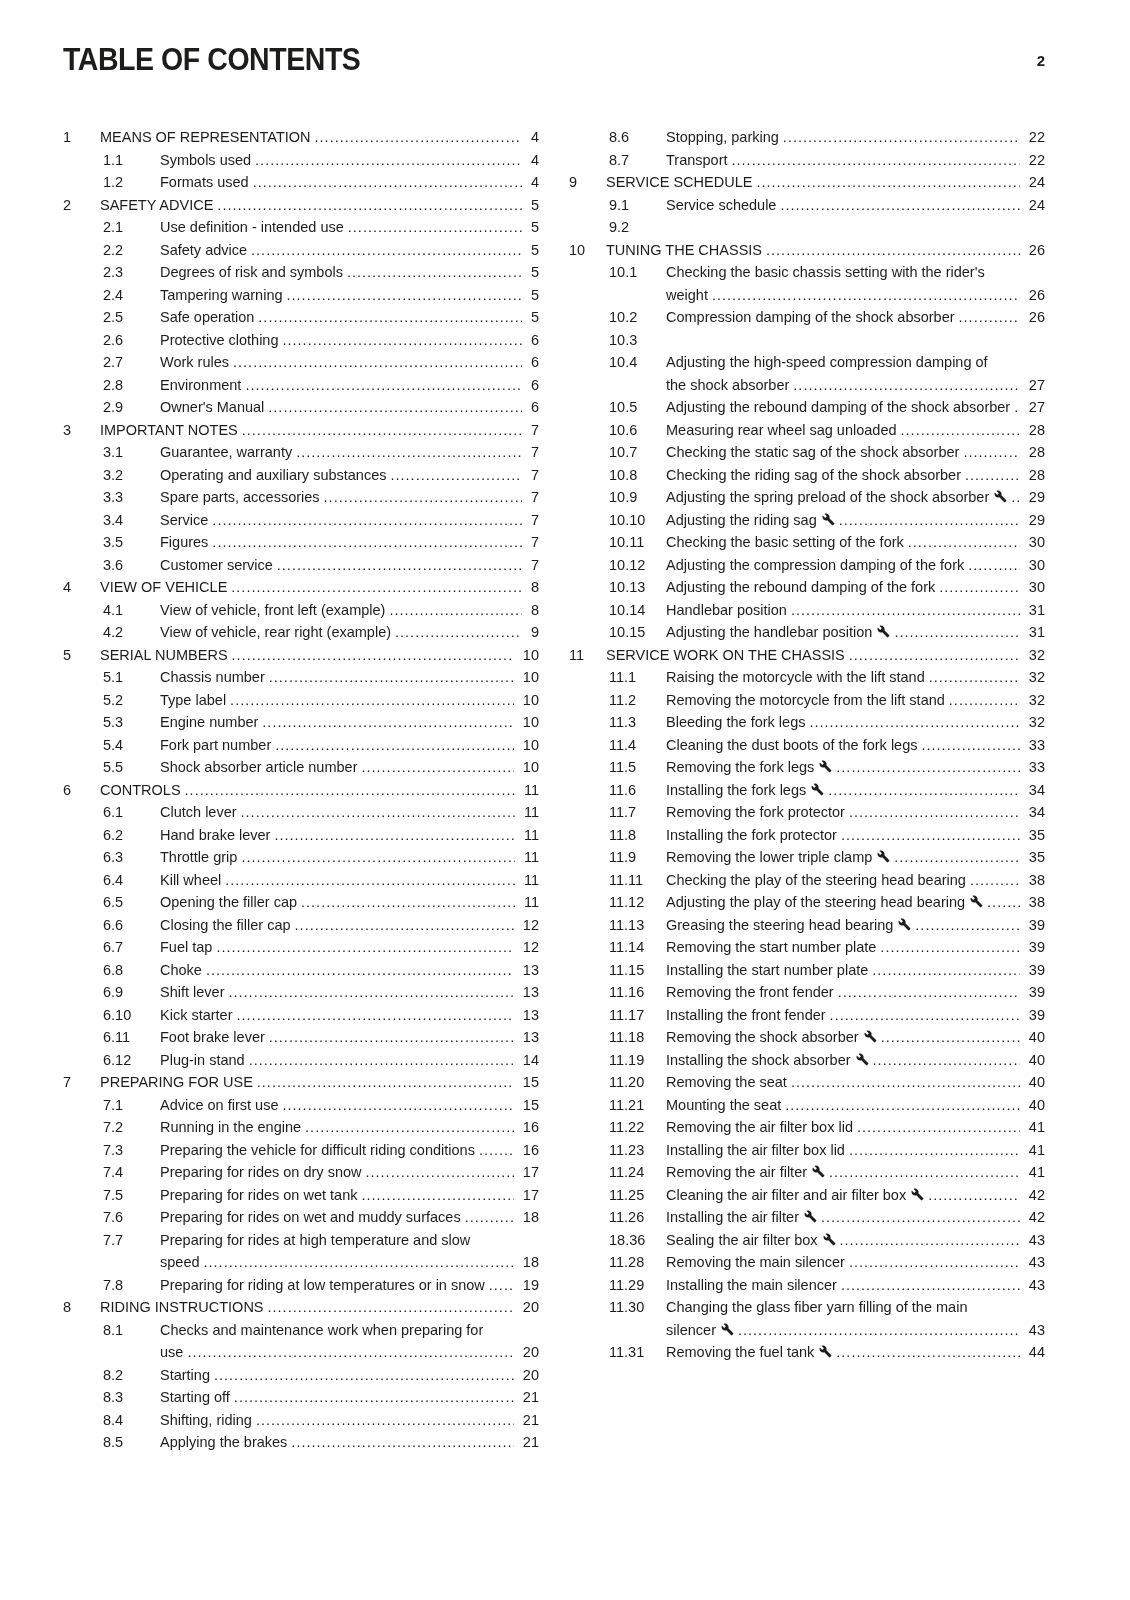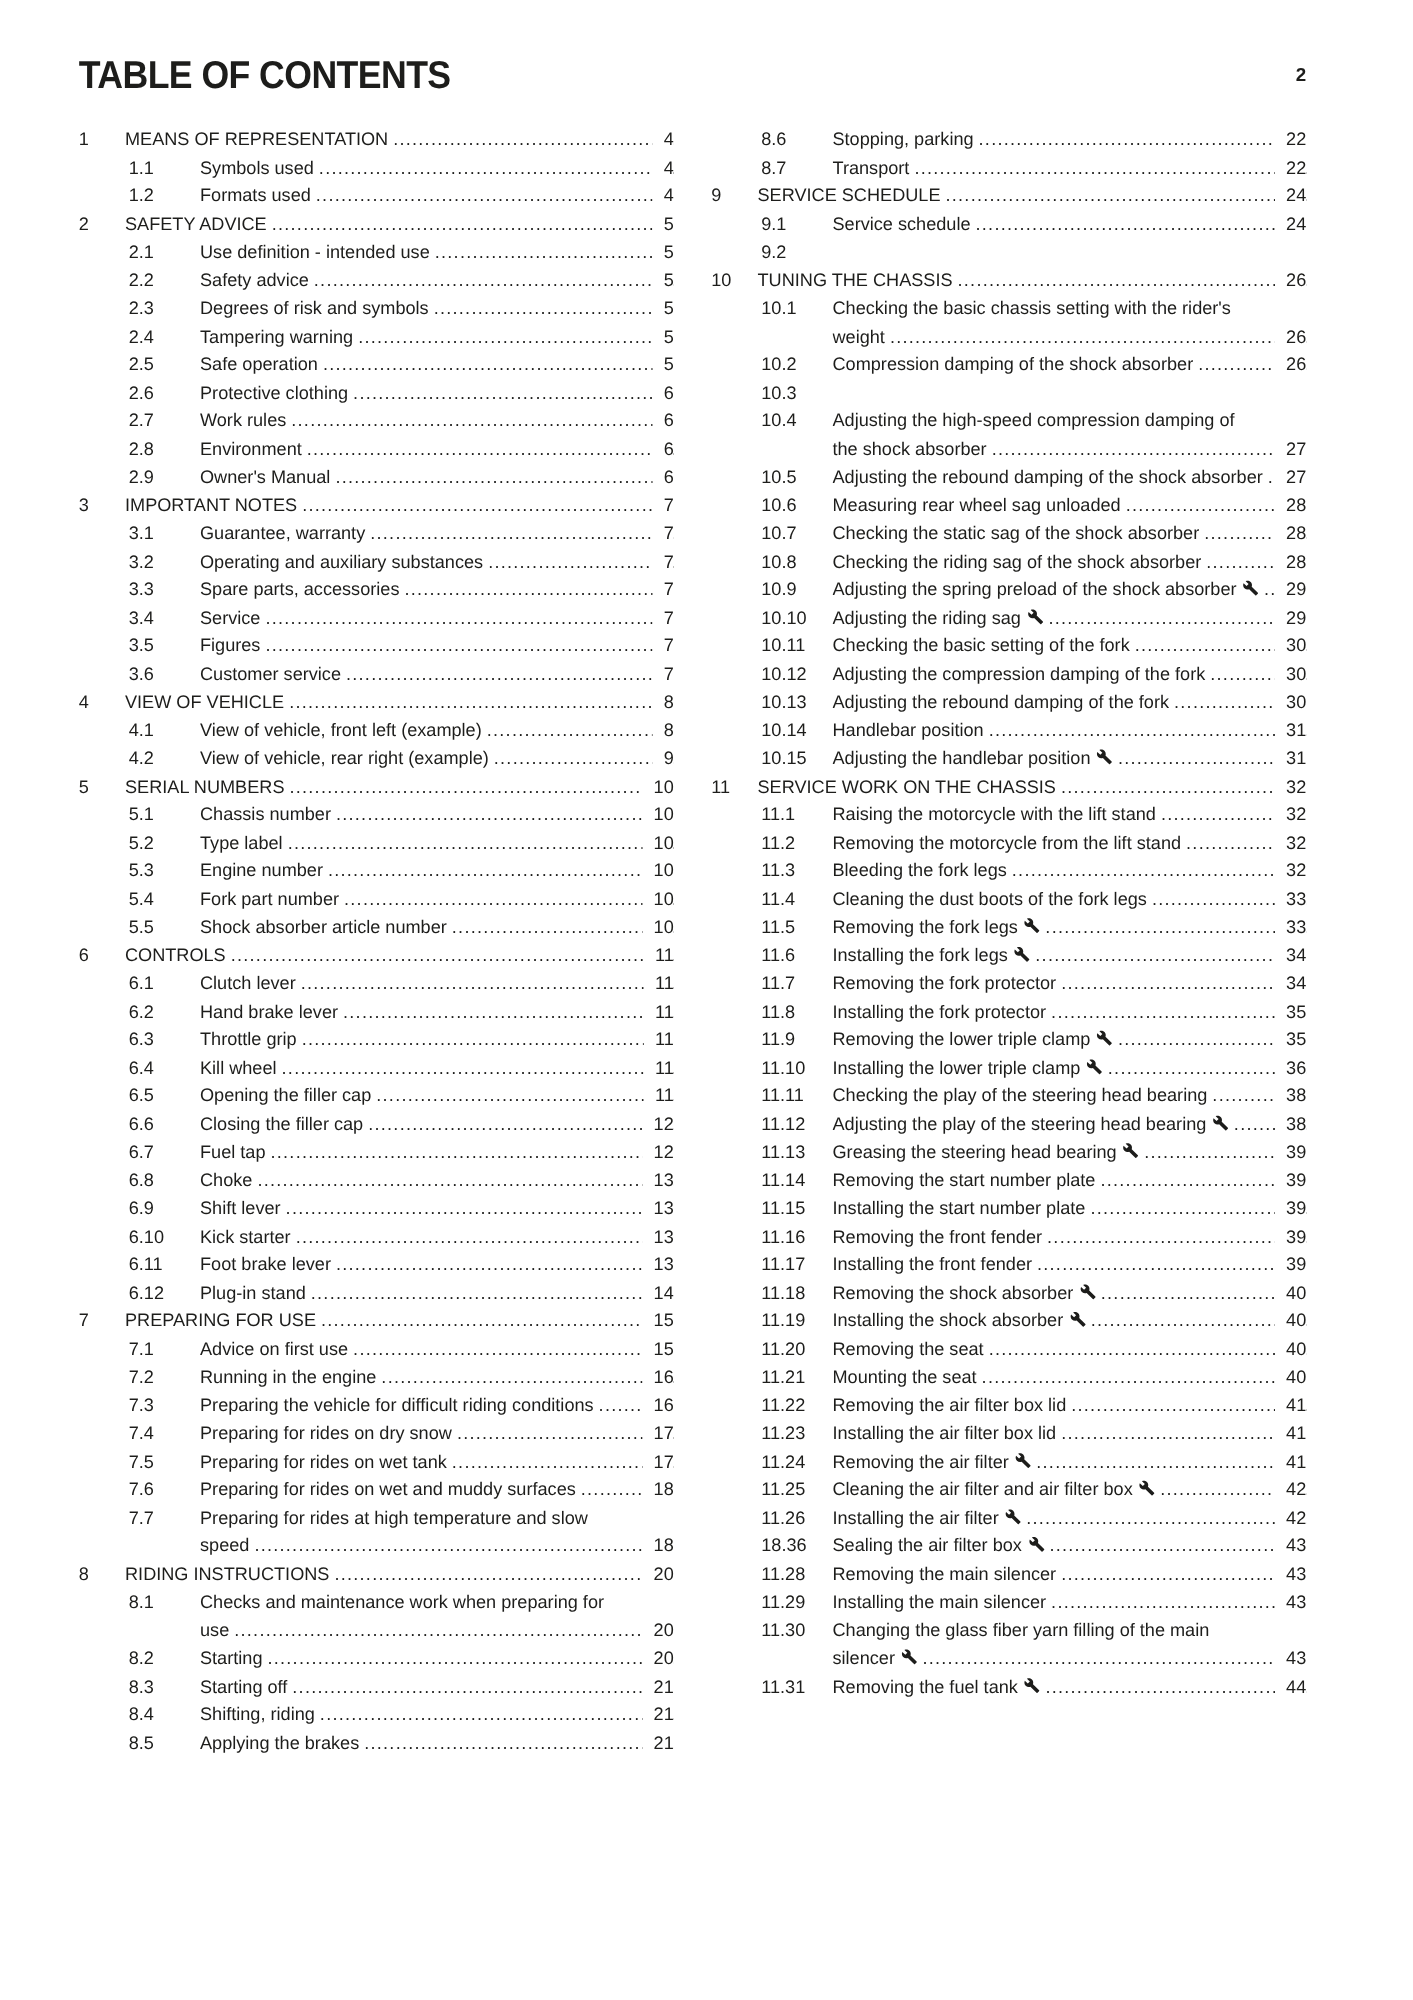--- a/index.html
+++ b/index.html
@@ -7,21 +7,21 @@
   body {
     font-family: "Liberation Sans", sans-serif;
     color: #1d1d1b;
     padding: 42px 85px 0 63px;
   }
 
   .page-header {
     display: flex;
     justify-content: space-between;
     align-items: flex-start;
-    margin-bottom: 23px;
+    margin-bottom: 48px;
   }
   .page-header h1 {
     font-size: 31px;
     font-weight: bold;
     letter-spacing: -0.5px;
     transform: scaleX(0.92);
     transform-origin: left center;
     white-space: nowrap;
   }
   .folio {
@@ -330,20 +330,24 @@
   <div class="entry lvl2">
     <span class="num">7.6</span>
     <span class="text"><span class="label"><span class="title-text">Preparing for rides on wet and muddy surfaces</span></span><span class="dots"></span><span class="page-ref">18</span></span>
   </div>
 
   <div class="entry lvl2">
     <span class="num">7.7</span>
     <span class="text"><span class="label"><span class="title-text">Preparing for rides at high temperature and slow speed</span></span><span class="dots"></span><span class="page-ref">18</span></span>
   </div>
 
+  <div class="entry lvl2">
+    <span class="num">7.8</span>
+    <span class="text"><span class="label"><span class="title-text">Preparing for riding at low temperatures or in snow</span></span><span class="dots"></span><span class="page-ref">19</span></span>
+  </div>
 
   <div class="entry lvl1">
     <span class="num">8</span>
     <span class="text"><span class="label"><span class="title-text">RIDING INSTRUCTIONS</span></span><span class="dots"></span><span class="page-ref">20</span></span>
   </div>
 
   <div class="entry lvl2">
     <span class="num">8.1</span>
     <span class="text"><span class="label"><span class="title-text">Checks and maintenance work when preparing for use</span></span><span class="dots"></span><span class="page-ref">20</span></span>
   </div>
@@ -529,26 +533,20 @@
     <span class="text"><span class="label"><span class="title-text">Installing the fork protector</span></span><span class="dots"></span><span class="page-ref">35</span></span>
   </div>
 
   <div class="entry lvl2">
     <span class="num">11.9</span>
     <span class="text"><span class="label"><span class="title-text">Removing the lower triple clamp</span><span class="wrench"><svg viewBox="0 0 24 24" aria-hidden="true">
                   <path fill="#1d1d1b" d="M22.7 19l-9.1-9.1c.9-2.3.4-5-1.5-6.9-2-2-5-2.4-7.4-1.3L9 6 6 9 1.6 4.7C.4 7.1.9 10.1 2.9 12.1c1.9 1.9 4.6 2.4 6.9 1.5l9.1 9.1c.4.4 1 .4 1.4 0l2.3-2.3c.5-.4.5-1.1.1-1.4z"></path>
                 </svg></span></span><span class="dots"></span><span class="page-ref">35</span></span>
   </div>
 
-  <div class="entry lvl2">
-    <span class="num">11.10</span>
-    <span class="text"><span class="label"><span class="title-text">Installing the lower triple clamp</span><span class="wrench"><svg viewBox="0 0 24 24" aria-hidden="true">
-                  <path fill="#1d1d1b" d="M22.7 19l-9.1-9.1c.9-2.3.4-5-1.5-6.9-2-2-5-2.4-7.4-1.3L9 6 6 9 1.6 4.7C.4 7.1.9 10.1 2.9 12.1c1.9 1.9 4.6 2.4 6.9 1.5l9.1 9.1c.4.4 1 .4 1.4 0l2.3-2.3c.5-.4.5-1.1.1-1.4z"></path>
-                </svg></span></span><span class="dots"></span><span class="page-ref">36</span></span>
-  </div>
 
   <div class="entry lvl2">
     <span class="num">11.11</span>
     <span class="text"><span class="label"><span class="title-text">Checking the play of the steering head bearing</span></span><span class="dots"></span><span class="page-ref">38</span></span>
   </div>
 
   <div class="entry lvl2">
     <span class="num">11.12</span>
     <span class="text"><span class="label"><span class="title-text">Adjusting the play of the steering head bearing</span><span class="wrench"><svg viewBox="0 0 24 24" aria-hidden="true">
                   <path fill="#1d1d1b" d="M22.7 19l-9.1-9.1c.9-2.3.4-5-1.5-6.9-2-2-5-2.4-7.4-1.3L9 6 6 9 1.6 4.7C.4 7.1.9 10.1 2.9 12.1c1.9 1.9 4.6 2.4 6.9 1.5l9.1 9.1c.4.4 1 .4 1.4 0l2.3-2.3c.5-.4.5-1.1.1-1.4z"></path>

